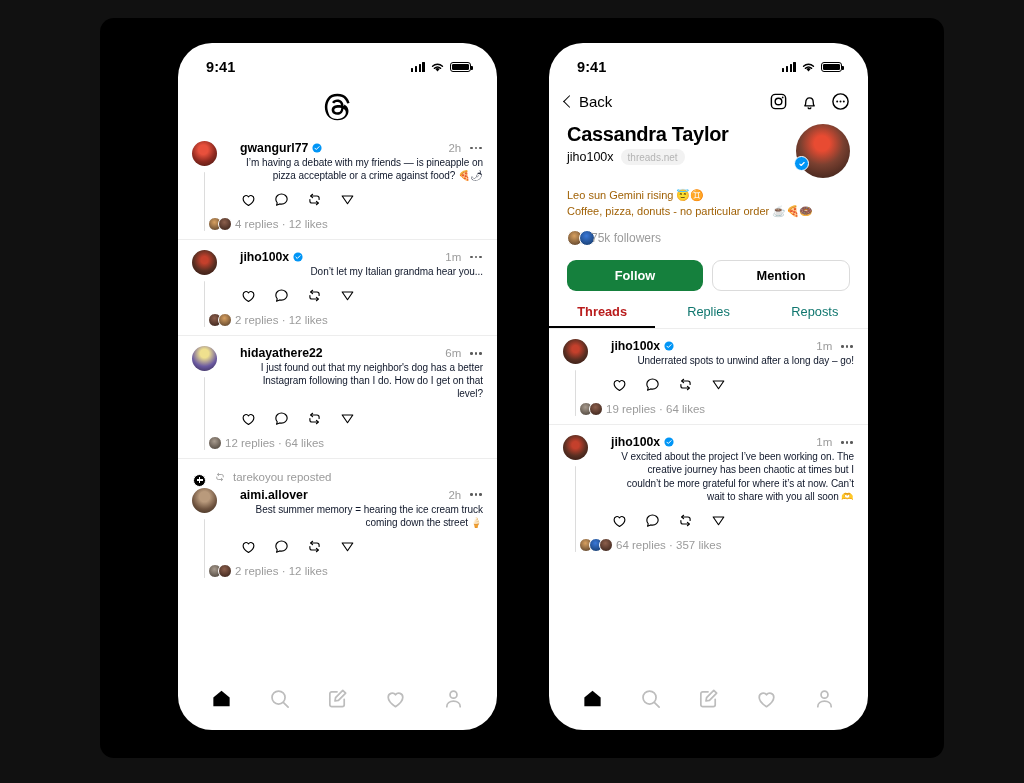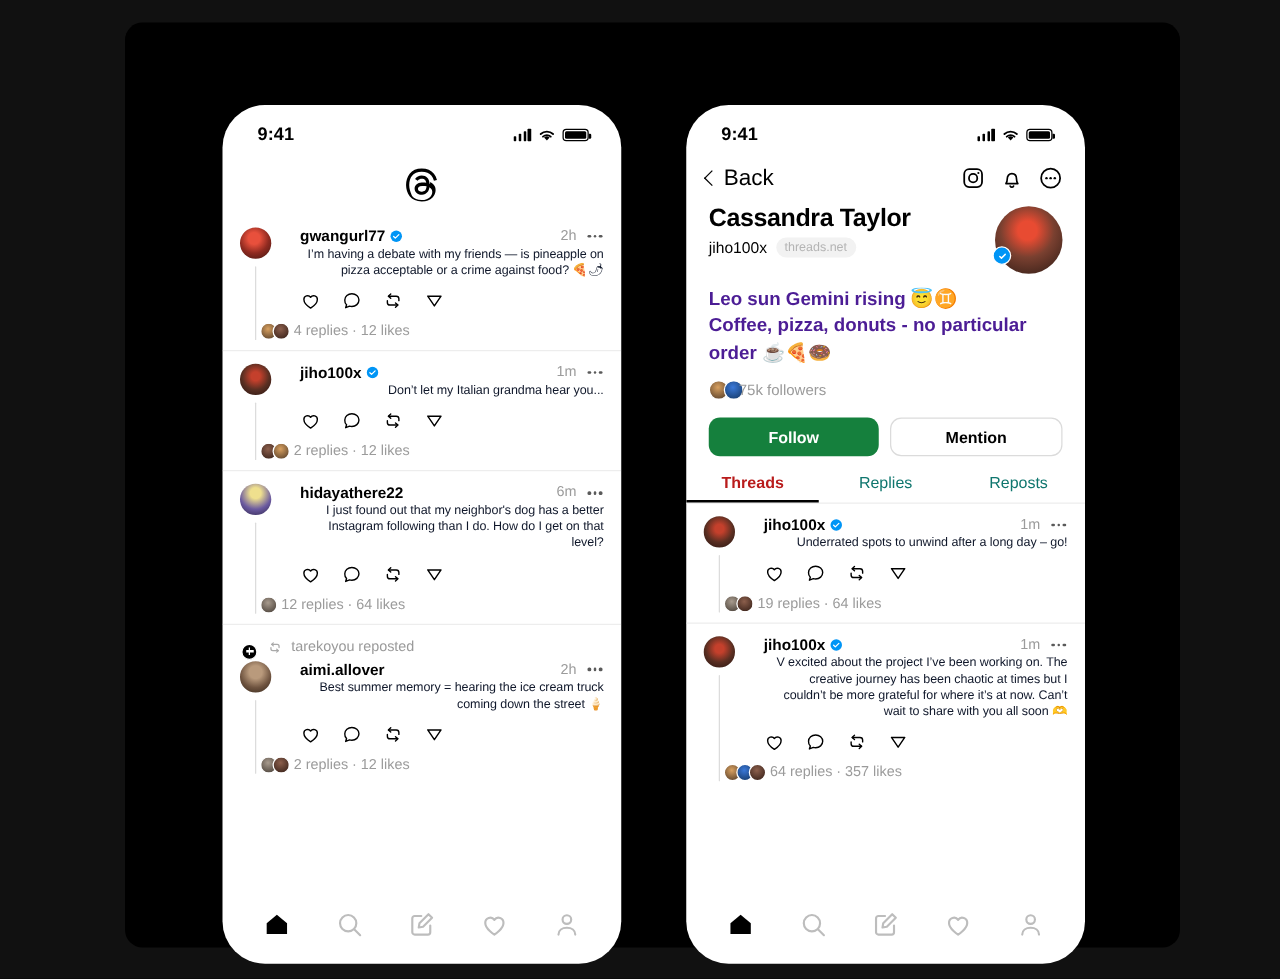--- a/index.html
+++ b/index.html
@@ -16,21 +16,21 @@
     width: 844px; height: 740px;
     background: #000000; border-radius: 14px;
   }
 
   .phone {
     position: absolute; top: 43px;
     width: 319px; height: 687px;
     background: #ffffff;
     border-radius: 34px;
     overflow: hidden;
-    display: flex; flex-direction: column; margin-top: 41px;
+    display: flex; flex-direction: column;
   }
   #phone-1 { left: 178px; }
   #phone-2 { left: 549px; }
 
   
   .statusbar {
     height: 40px; flex: 0 0 40px;
     display: flex; align-items: center; justify-content: space-between;
     padding: 8px 26px 0 28px;
   }
@@ -127,21 +127,21 @@
   }
   .tabbar svg { width: 23px; height: 23px; display: block; }
 
   
   .nav-row {
     display: flex; align-items: center; justify-content: space-between;
     padding: 6px 18px 4px 16px; height: 34px;
   }
   .back-btn { display: flex; align-items: center; gap: 5px; }
   .back-btn .chev { width: 9px; height: 9px; border-left: 1.7px solid #000; border-bottom: 1.7px solid #000; transform: rotate(45deg); }
-  .back-label { font-size: 18px; color: #000; }
+  .back-label { font-size: 15px; color: #000; }
   .nav-icons { display: flex; align-items: center; gap: 12px; }
   .nav-icons svg { width: 19px; height: 19px; display: block; }
 
   .prof-head { padding: 6px 18px 0 18px; display: flex; align-items: flex-start; }
   .prof-left { flex: 1; min-width: 0; }
   .prof-name { font-size: 20px; font-weight: bold; color: #000; letter-spacing: -.3px; }
   .handle-row { display: flex; align-items: center; gap: 7px; margin-top: 3px; }
   .handle { font-size: 12.5px; color: #000; }
   .domain-pill {
     font-size: 10px; color: #b4b4b4; background: #f2f2f2;
@@ -152,21 +152,21 @@
     width: 54px; height: 54px; border-radius: 50%;
     background: radial-gradient(circle at 48% 36%, #e84b32 0 17%, #7a4030 48%, #2a1a14 100%);
   }
   .prof-badge {
     position: absolute; left: -2px; bottom: 7px;
     width: 15px; height: 15px; border-radius: 50%; background: #0095f6;
     border: 1.8px solid #fff; display: flex; align-items: center; justify-content: center;
   }
   .prof-badge svg { width: 8px; height: 8px; }
 
-  .bio { padding: 10px 18px 0 18px; font-size: 15px; line-height: 1.42; color: #4c1d95; font-weight: bold; }
+  .bio { padding: 10px 18px 0 18px; font-size: 11px; line-height: 1.42; color: #a16207; }
   .followers-row { display: flex; align-items: center; gap: 0; padding: 11px 18px 0 18px; }
   .followers-row .mini-avs { margin-left: 0; }
   .followers-row .mini-av { width: 16px; height: 16px; }
   .followers-txt { font-size: 12px; color: #9b9b9b; }
 
   .btn-row { display: flex; gap: 9px; padding: 14px 18px 0 18px; }
   .btn {
     flex: 1; height: 31px; border-radius: 9px;
     display: flex; align-items: center; justify-content: center;
     font-size: 12.8px; font-weight: bold;

